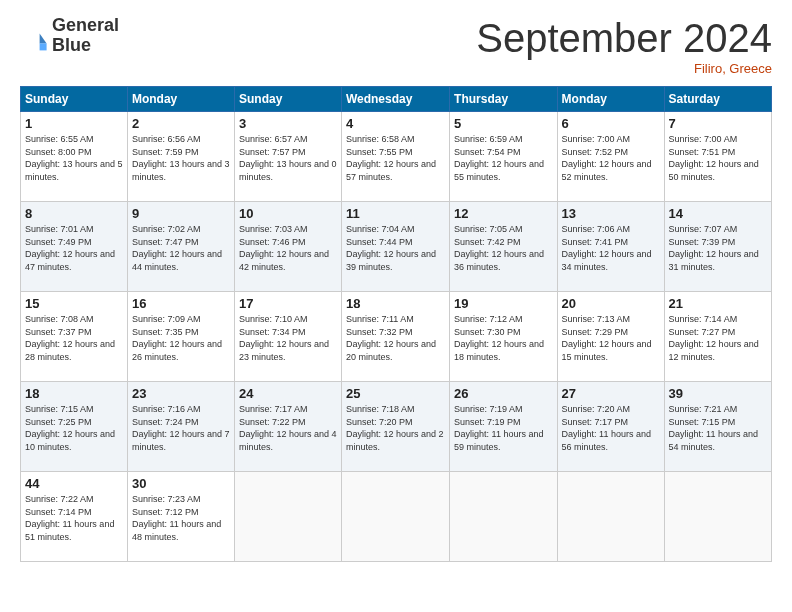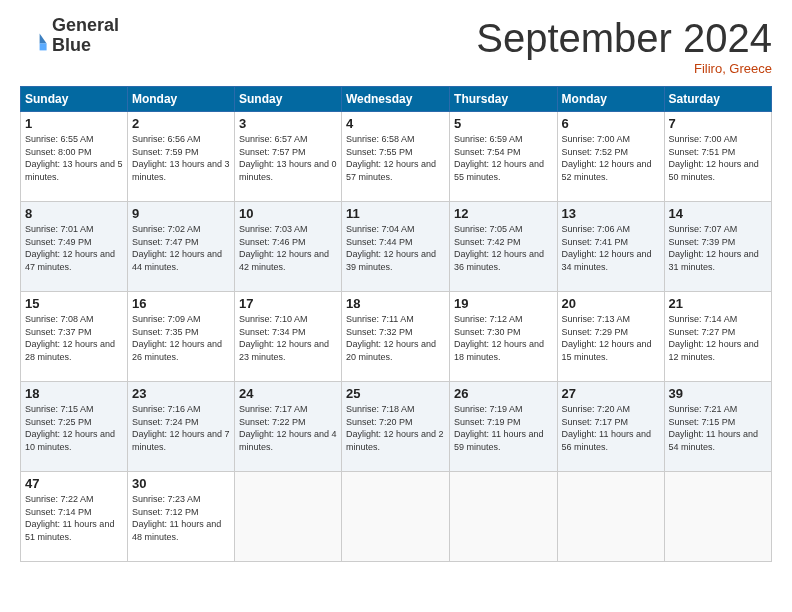--- a/index.html
+++ b/index.html
@@ -239,21 +239,21 @@
             <div class="day-num">27</div>
             <div class="day-info">Sunrise: 7:20 AM<br>Sunset: 7:17 PM<br>Daylight: 11 hours and 56 minutes.</div>
           </td>
           <td>
             <div class="day-num">39</div>
             <div class="day-info">Sunrise: 7:21 AM<br>Sunset: 7:15 PM<br>Daylight: 11 hours and 54 minutes.</div>
           </td>
         </tr>
         <tr>
           <td>
-            <div class="day-num">47</div>
+            <div class="day-num">44</div>
             <div class="day-info">Sunrise: 7:22 AM<br>Sunset: 7:14 PM<br>Daylight: 11 hours and 51 minutes.</div>
           </td>
           <td>
             <div class="day-num">30</div>
             <div class="day-info">Sunrise: 7:23 AM<br>Sunset: 7:12 PM<br>Daylight: 11 hours and 48 minutes.</div>
           </td>
           <td class="empty"></td>
           <td class="empty"></td>
           <td class="empty"></td>
           <td class="empty"></td>

